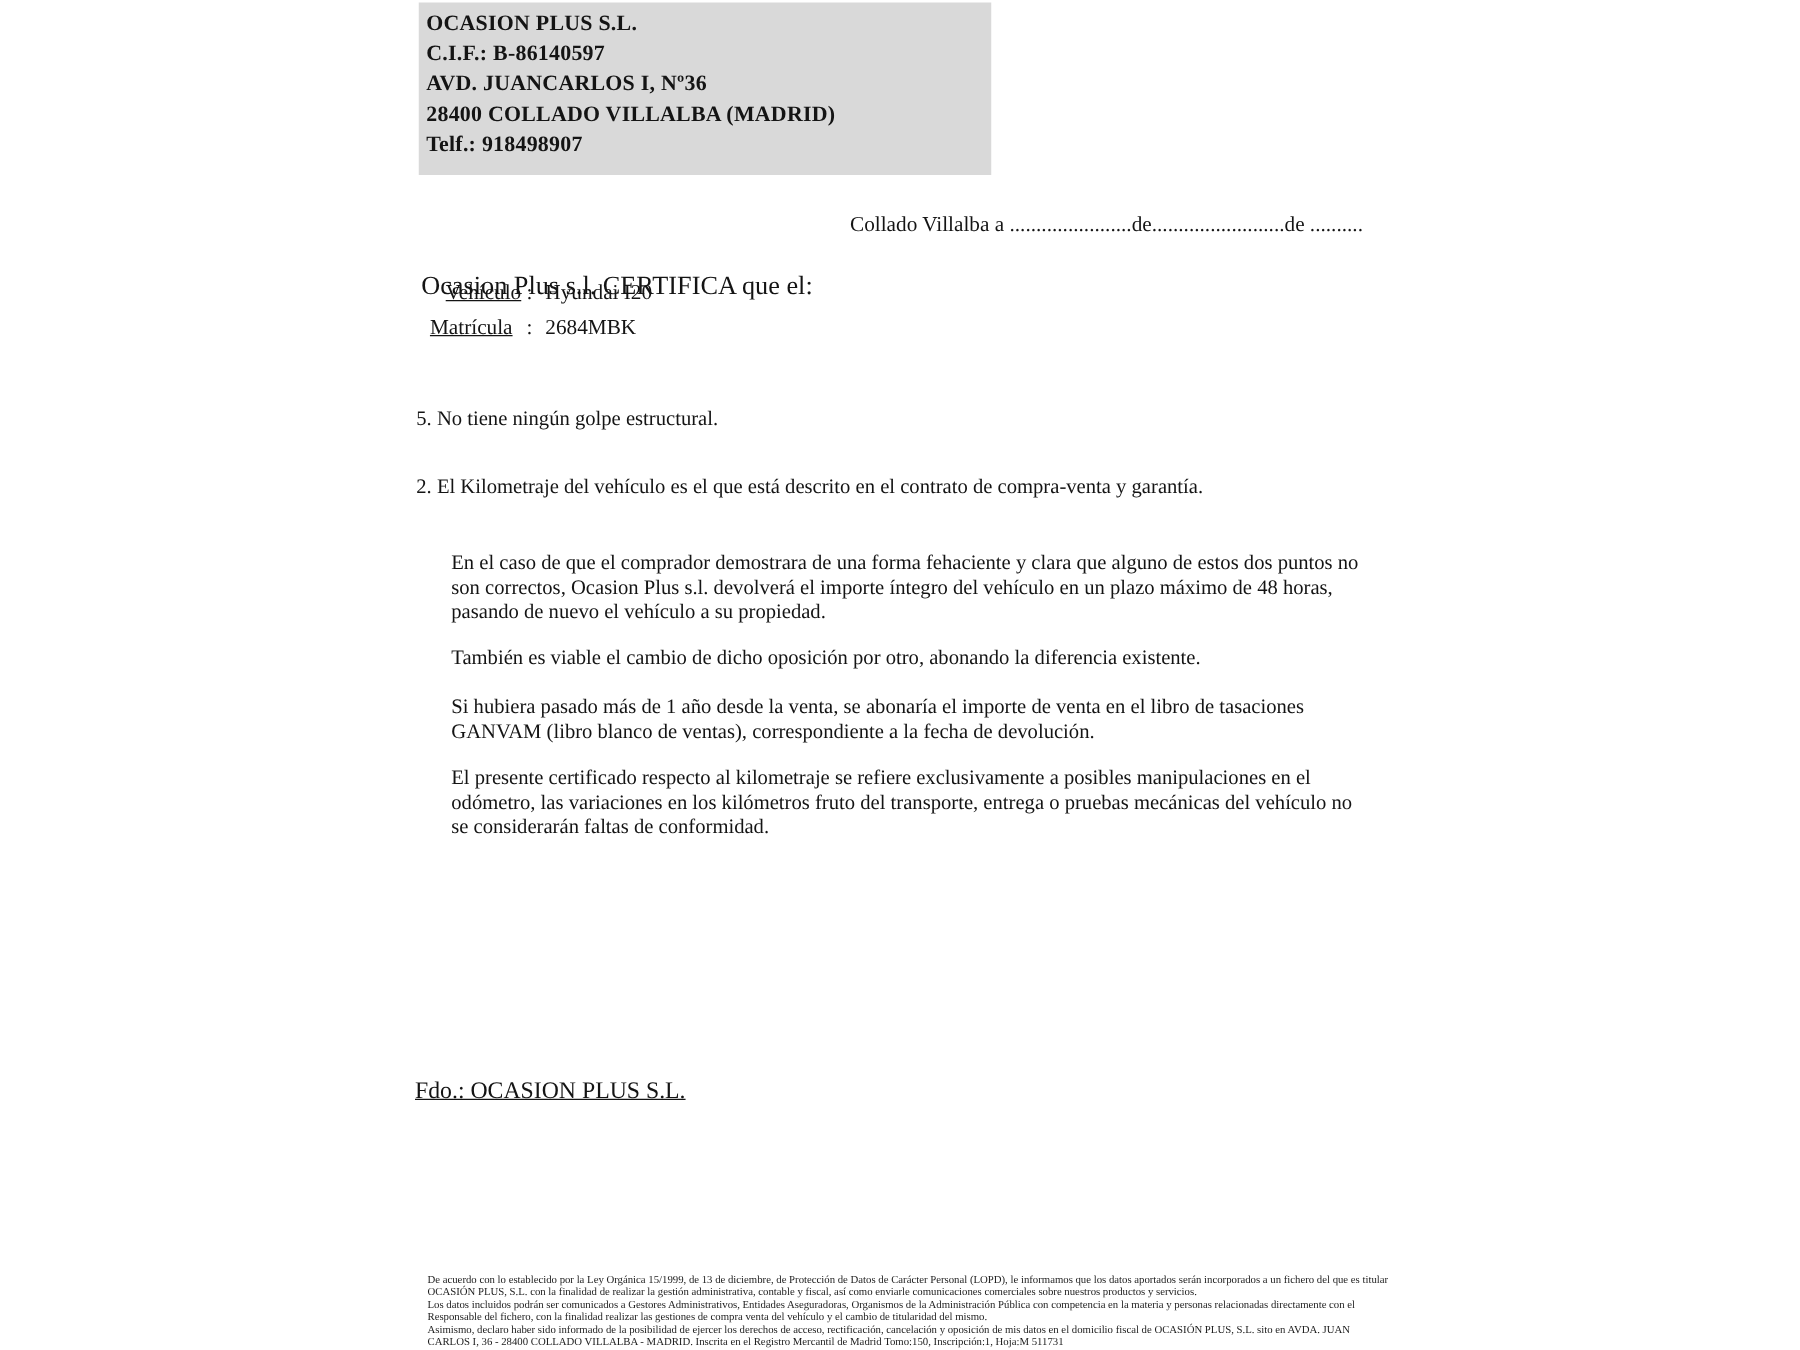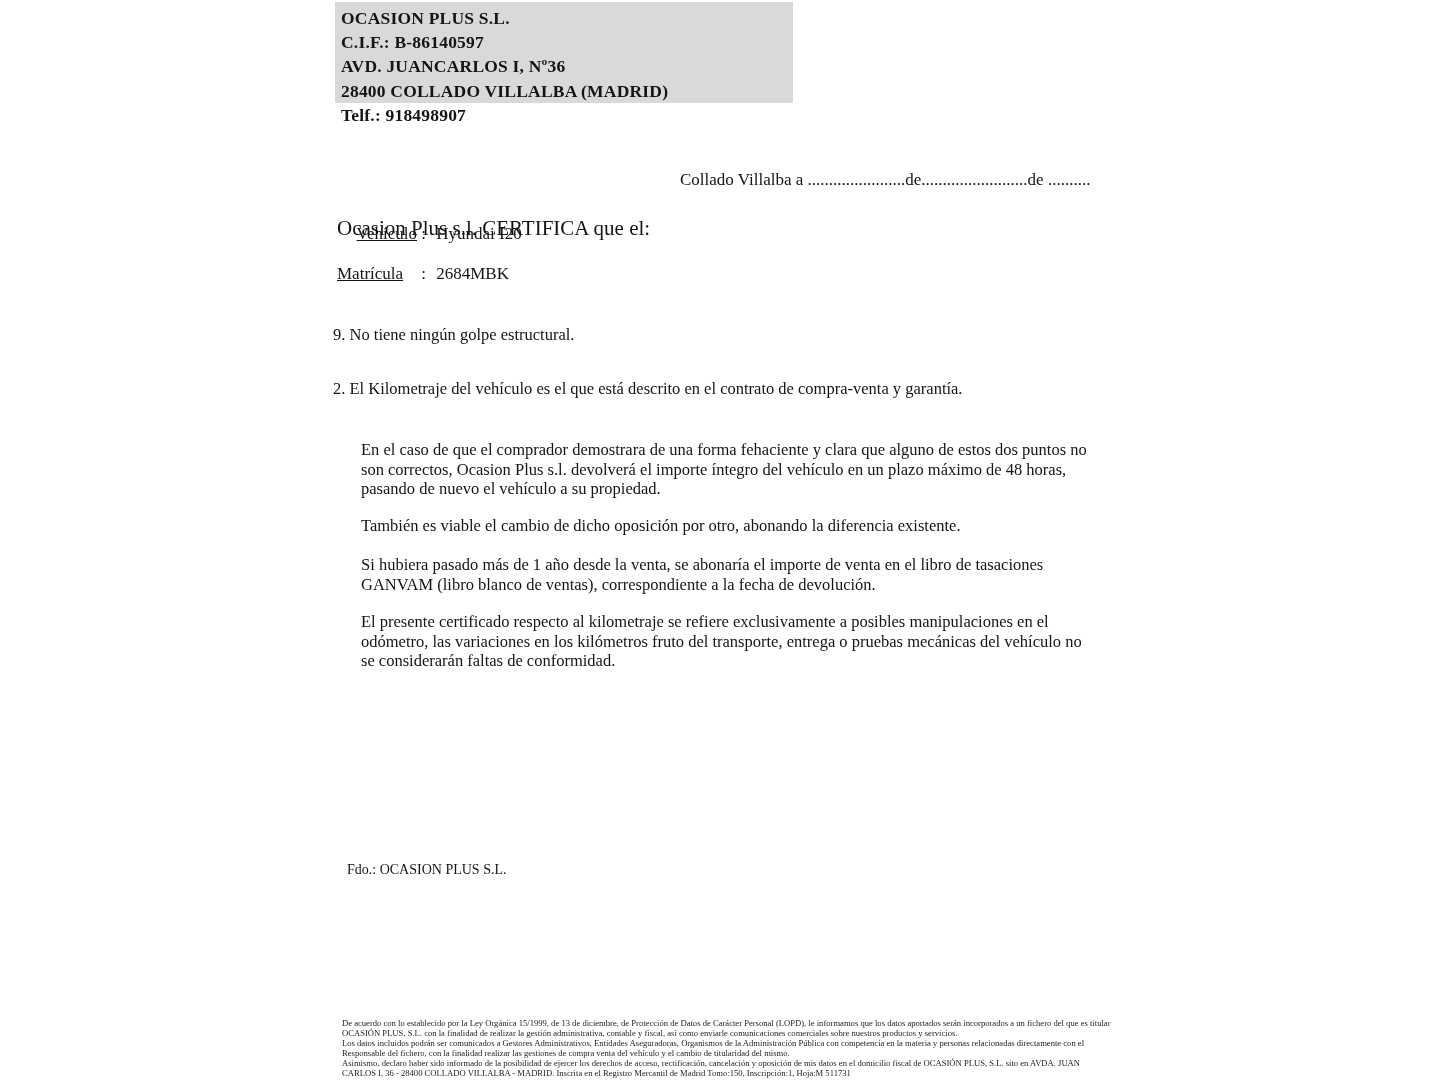--- a/index.html
+++ b/index.html
@@ -8,21 +8,21 @@
     background: #ffffff;
     font-family: "Liberation Serif", serif;
     color: #141414;
     position: relative;
     overflow: hidden;
   }
   .abs { position: absolute; }
 
   .header-box {
     left: 335px; top: 2px;
-    width: 458px; height: 101px;
+    width: 458px; height: 138px;
     background: #d9d9d9;
     padding: 4px 0 0 6px;
     font-weight: bold;
     font-size: 17.5px;
     line-height: 24.2px;
     letter-spacing: 0.2px;
   }
   .header-box div { white-space: nowrap; }
 
   .date-line {
@@ -42,21 +42,21 @@
     font-size: 17px;
     white-space: nowrap;
   }
   .kv-row .kv-label {
     display: inline-block;
     width: 80px;
     text-decoration: underline;
   }
   .kv-row .kv-sep { display: inline-block; margin-right: 6px; }
   .kv-vehicle { top: 224px; text-align: right; }
-  .kv-plate   { top: 264px; }
+  .kv-plate   { top: 252px; text-align: center; }
 
   .clause {
     left: 333px;
     font-size: 16.5px;
     white-space: nowrap;
   }
   .clause-1 { top: 325px; }
   .clause-2 { top: 363px; margin-top: 16px; }
 
   .para {
@@ -66,23 +66,24 @@
     white-space: pre-line;
     width: 790px;
     margin-left: 28px;
   }
   .para-refund   { top: 440px; }
   .para-exchange { top: 516px; }
   .para-ganvam   { top: 555px; }
   .para-odometer { top: 612px; }
 
   .signature {
-    left: 347px; top: 862px;
-    font-size: 14px;
+    left: 332px; top: 862px;
+    font-size: 19px;
     white-space: nowrap;
+    text-decoration: underline;
   }
 
   .legal {
     left: 342px; top: 1019px;
     width: 780px;
     font-size: 8.6px;
     line-height: 9.9px;
     white-space: pre-line;
     color: #1c1c1c;
   }
@@ -107,21 +108,21 @@
   <span class="kv-sep">:</span>
   <span>Hyundai I20</span>
 </div>
 
 <div class="abs kv-row kv-plate">
   <span class="kv-label">Matrícula</span>
   <span class="kv-sep">:</span>
   <span>2684MBK</span>
 </div>
 
-<div class="abs clause clause-1">9. No tiene ningún golpe estructural.</div>
+<div class="abs clause clause-1">5. No tiene ningún golpe estructural.</div>
 <div class="abs clause clause-2">2. El Kilometraje del vehículo es el que está descrito en el contrato de compra-venta y garantía.</div>
 
 <div class="abs para para-refund">En el caso de que el comprador demostrara de una forma fehaciente y clara que alguno de estos dos puntos no
 son correctos, Ocasion Plus s.l. devolverá el importe íntegro del vehículo en un plazo máximo de 48 horas,
 pasando de nuevo el vehículo a su propiedad.</div>
 <div class="abs para para-exchange">También es viable el cambio de dicho oposición por otro, abonando la diferencia existente.</div>
 <div class="abs para para-ganvam">Si hubiera pasado más de 1 año desde la venta, se abonaría el importe de venta en el libro de tasaciones
 GANVAM (libro blanco de ventas), correspondiente a la fecha de devolución.</div>
 <div class="abs para para-odometer">El presente certificado respecto al kilometraje se refiere exclusivamente a posibles manipulaciones en el
 odómetro, las variaciones en los kilómetros fruto del transporte, entrega o pruebas mecánicas del vehículo no

